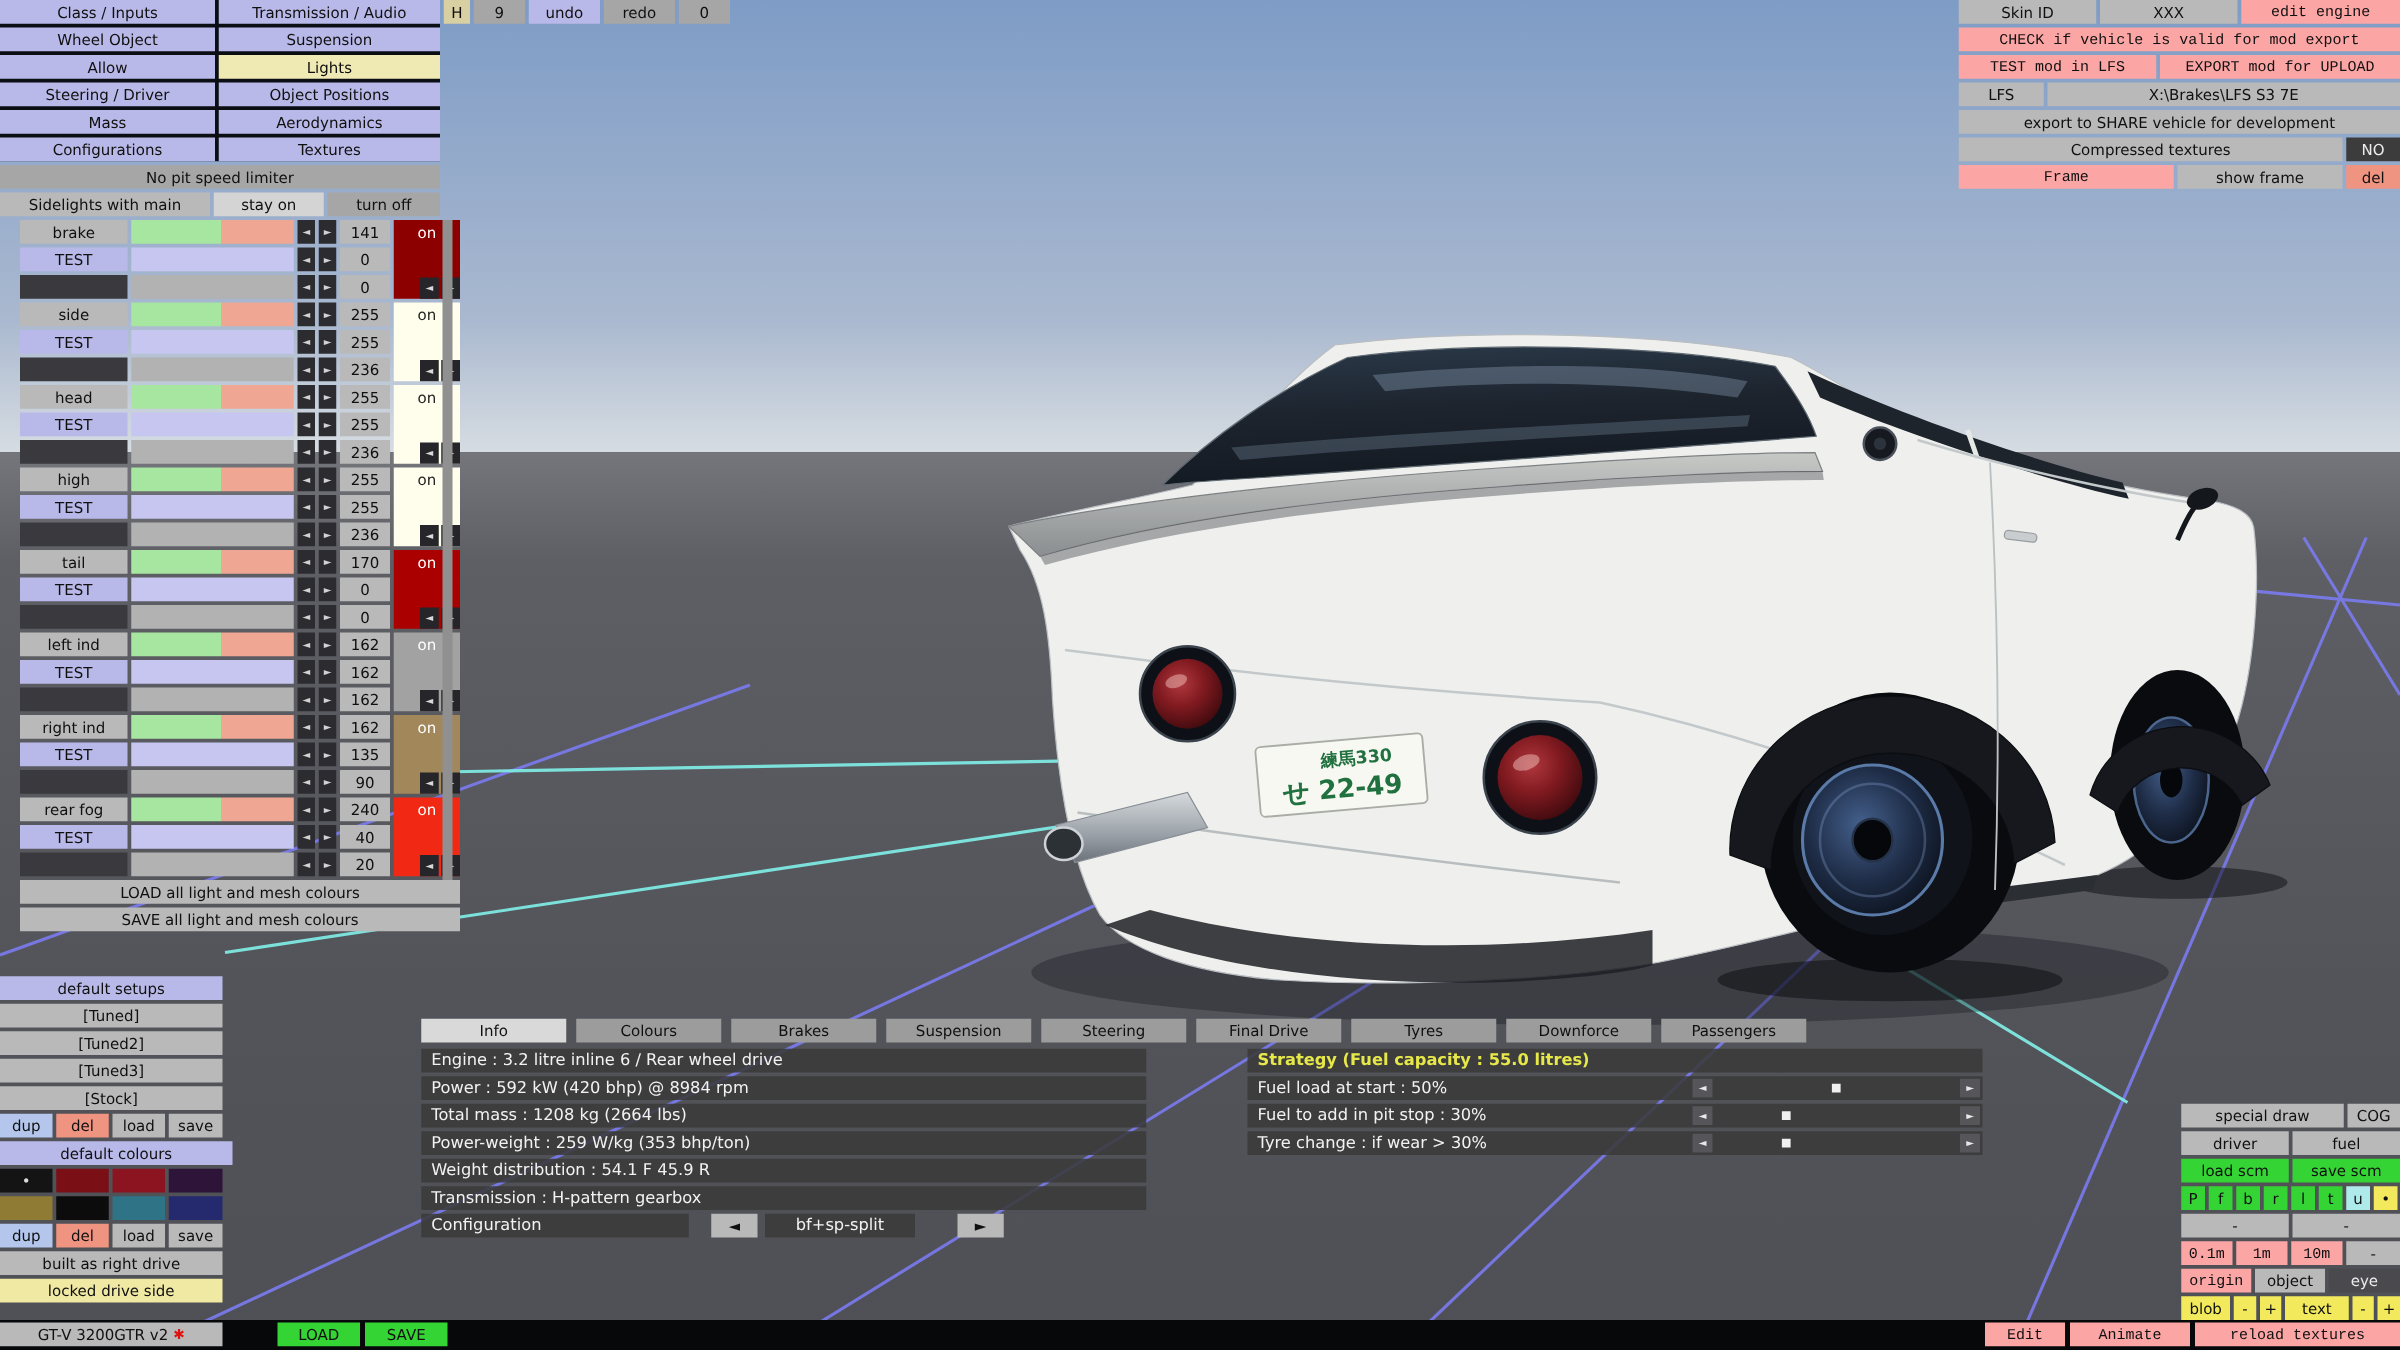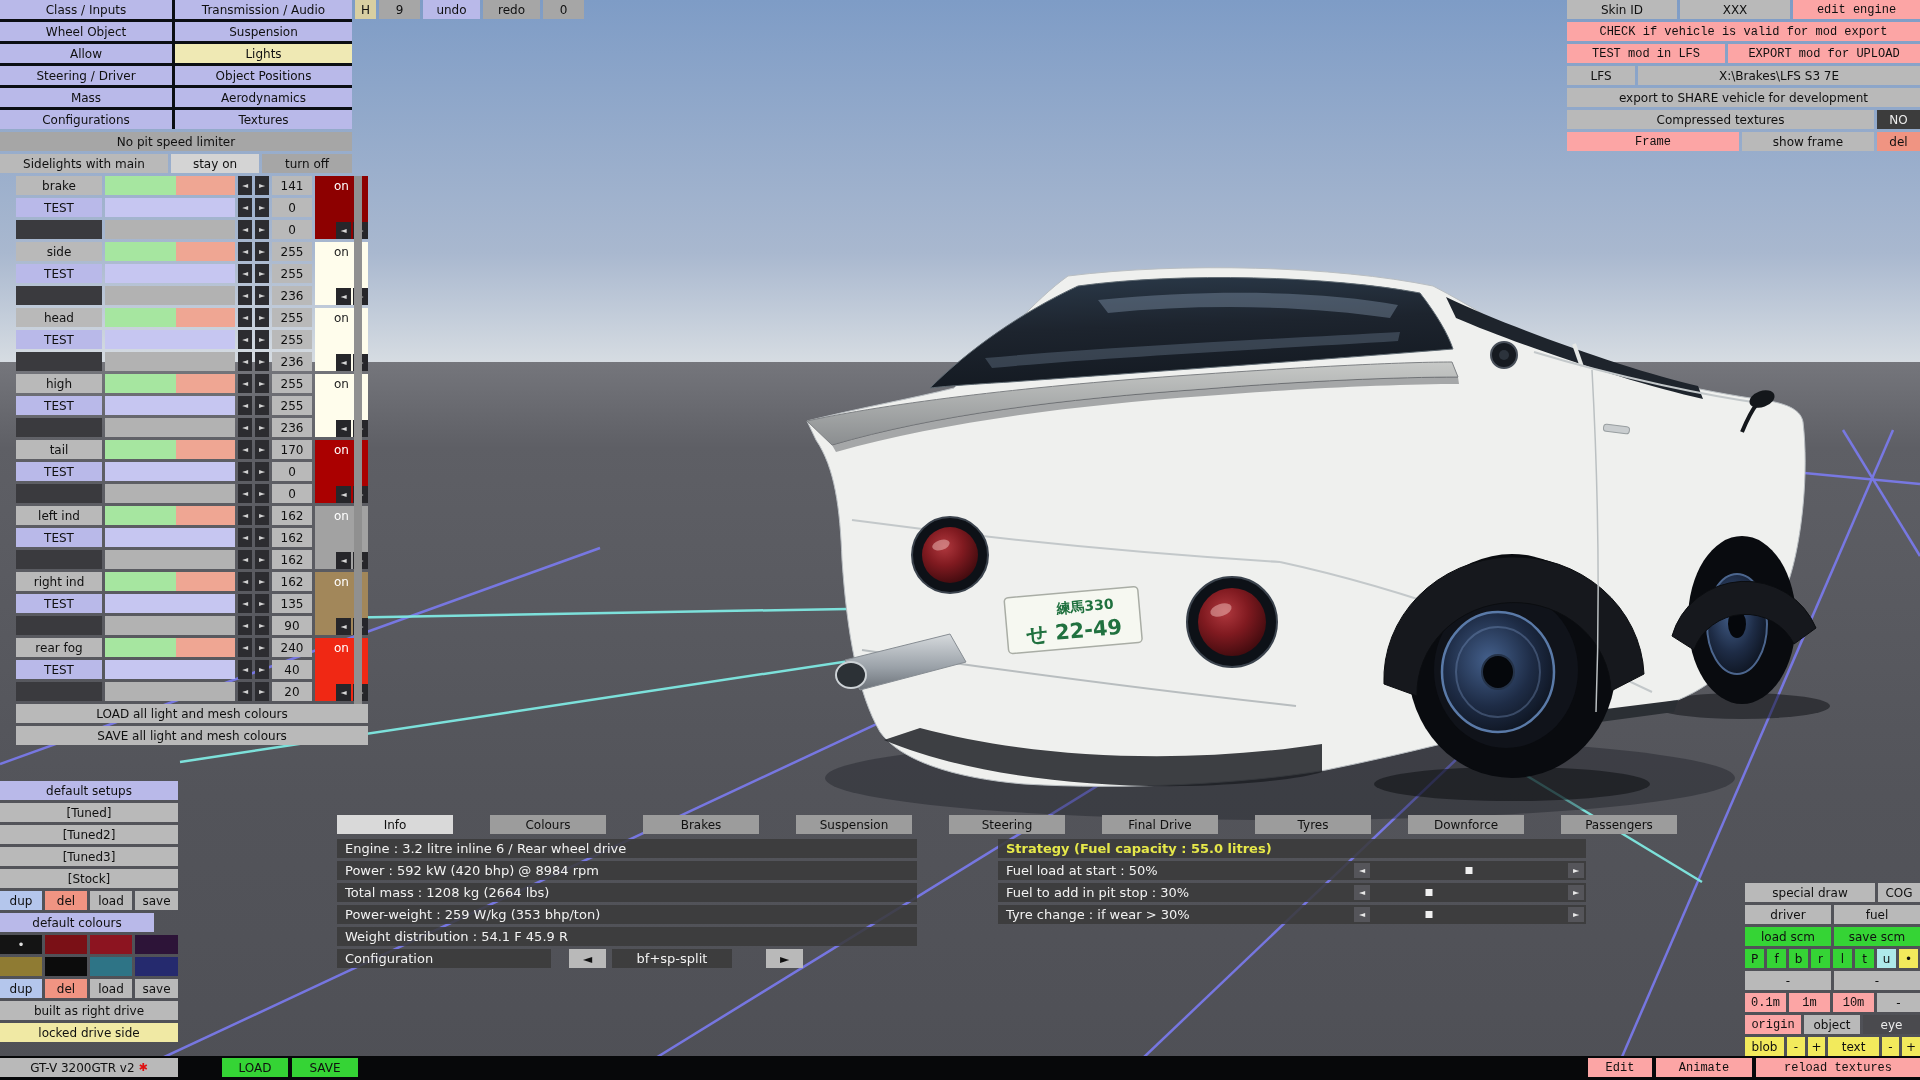--- a/index.html
+++ b/index.html
@@ -487,21 +487,21 @@
     <div class="btn c-gray" style="width:178px">[Tuned]</div>
     <div class="btn c-gray" style="width:178px">[Tuned2]</div>
     <div class="btn c-gray" style="width:178px">[Tuned3]</div>
     <div class="btn c-gray" style="width:178px">[Stock]</div>
     <div class="row">
       <div class="btn c-blue" style="width:42px">dup</div>
       <div class="btn c-red" style="width:42px">del</div>
       <div class="btn c-gray" style="width:42px">load</div>
       <div class="btn c-gray" style="width:43px">save</div>
     </div>
-    <div class="btn c-lav" style="width:154px">default colours</div>
+    <div class="btn c-lav" style="width:186px">default colours</div>
     <div class="row">
       <div class="btn" style="width: 42px; color: rgb(221, 221, 221); background-color: rgb(20, 20, 20);">•</div>
       <div class="btn" style="width: 42px; background-color: rgb(122, 16, 22);"></div>
       <div class="btn" style="width: 42px; background-color: rgb(140, 20, 32);"></div>
       <div class="btn" style="width: 43px; background-color: rgb(45, 20, 56);"></div>
     </div>
     <div class="row">
       <div class="btn" style="width: 42px; background-color: rgb(143, 123, 51);"></div>
       <div class="btn" style="width: 42px; background-color: rgb(12, 12, 12);"></div>
       <div class="btn" style="width: 42px; background-color: rgb(46, 116, 134);"></div>
@@ -510,38 +510,39 @@
     <div class="row">
       <div class="btn c-blue" style="width:42px">dup</div>
       <div class="btn c-red" style="width:42px">del</div>
       <div class="btn c-gray" style="width:42px">load</div>
       <div class="btn c-gray" style="width:43px">save</div>
     </div>
     <div class="btn c-gray" style="width:178px">built as right drive</div>
     <div class="btn c-yellow" style="width:178px">locked drive side</div>
   </div>
 
-  <div class="abs row" style="left:337px;top:815px;gap:37px">
+  <div class="abs row" style="left:337px;top:815px;gap:8px">
     <div class="btn tab tab-sel">Info</div>
     <div class="btn tab tab-un">Colours</div>
     <div class="btn tab tab-un">Brakes</div>
     <div class="btn tab tab-un">Suspension</div>
     <div class="btn tab tab-un">Steering</div>
     <div class="btn tab tab-un">Final Drive</div>
     <div class="btn tab tab-un">Tyres</div>
     <div class="btn tab tab-un">Downforce</div>
     <div class="btn tab tab-un">Passengers</div>
   </div>
 
   <div class="abs col" style="left:337px;top:839px">
     <div class="irow">Engine : 3.2 litre inline 6 / Rear wheel drive</div>
     <div class="irow">Power : 592 kW (420 bhp) @ 8984 rpm</div>
     <div class="irow">Total mass : 1208 kg (2664 lbs)</div>
     <div class="irow">Power-weight : 259 W/kg (353 bhp/ton)</div>
     <div class="irow">Weight distribution : 54.1 F  45.9 R</div>
+    <div class="irow">Transmission : H-pattern gearbox</div>
     <div class="row">
       <div class="irow" style="width:214px">Configuration</div>
       <div class="btn c-gray" style="width:37px;margin-left:15px">◄</div>
       <div class="irow" style="width:120px;margin-left:3px;justify-content:center;padding-left:0">bf+sp-split</div>
       <div class="btn c-gray" style="width:37px;margin-left:31px">►</div>
     </div>
   </div>
 
   <div class="abs col" style="left:998px;top:839px">
     <div class="srow title-yellow">Strategy (Fuel capacity : 55.0 litres)</div>

